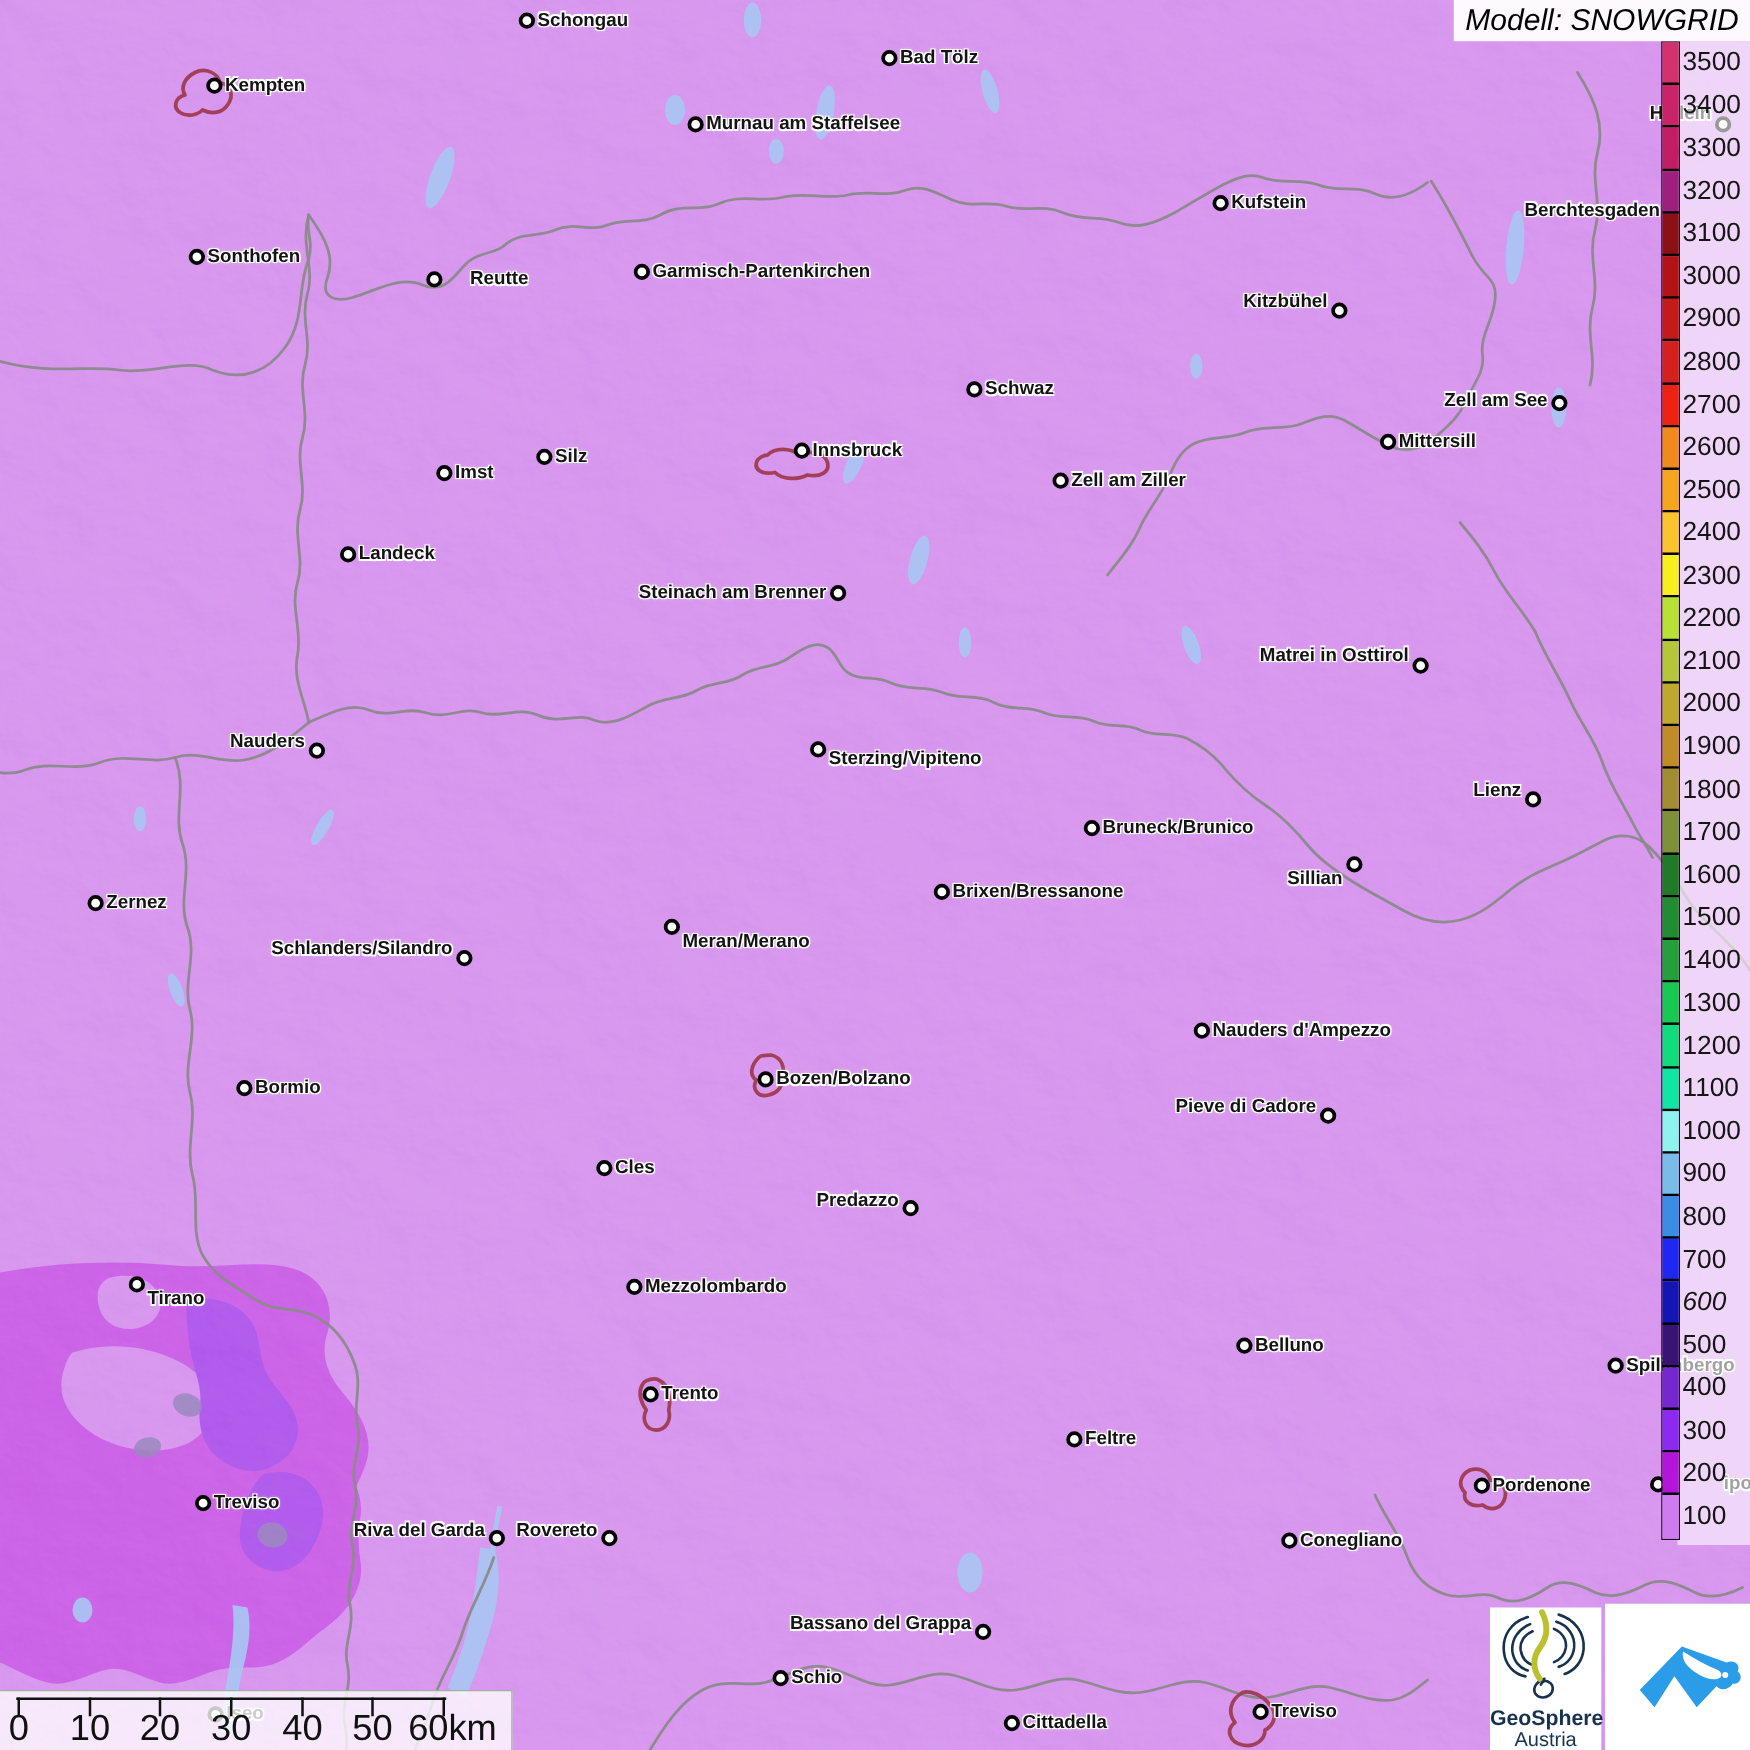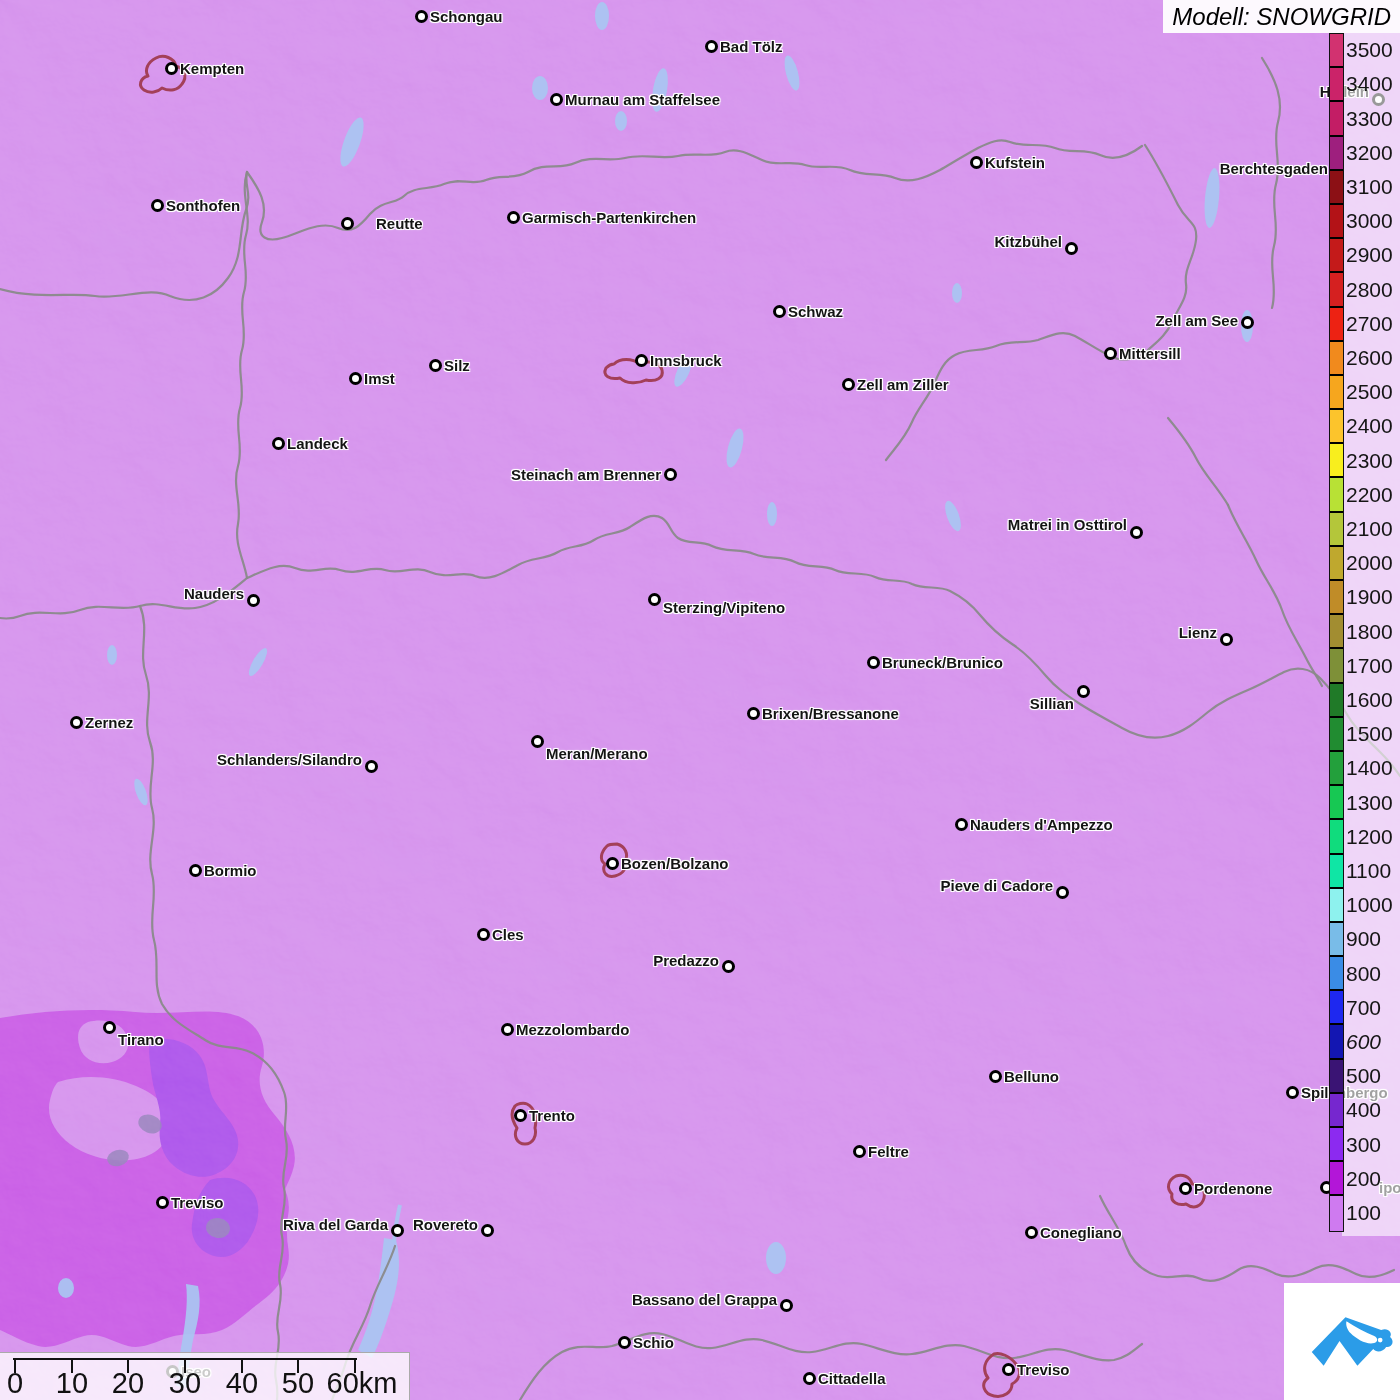--- a/index.html
+++ b/index.html
@@ -502,20 +502,34 @@
       <div class="sb-tick" style="left: 184px;"></div>
       <span class="sb-label" style="left: 185px;">30</span>
       <div class="sb-tick" style="left: 241px;"></div>
       <span class="sb-label" style="left: 242px;">40</span>
       <div class="sb-tick" style="left: 297px;"></div>
       <span class="sb-label" style="left: 298px;">50</span>
       <div class="sb-tick" style="left: 354px;"></div>
       <span class="sb-label" style="left: 362px;">60km</span>
     </div>
 
+  <div class="logo" id="geosphere-box">
+    <svg width="89" height="76" viewBox="0 0 90 80">
+      <path class="gs-stroke" d="M30,8 C16,12 8,24 10,38 C11,48 18,56 28,58"></path>
+      <path class="gs-stroke" d="M32,14 C22,18 16,27 17,37 C18,45 23,51 30,53"></path>
+      <path class="gs-stroke" d="M34,20 C27,23 23,29 24,36 C25,42 28,46 33,48"></path>
+      <path class="gs-stroke" d="M56,6 C70,10 78,22 77,35 C76,45 70,53 61,56"></path>
+      <path class="gs-stroke" d="M54,12 C64,15 70,24 69,34 C68,42 63,48 56,50"></path>
+      <path class="gs-stroke" d="M52,18 C59,21 63,27 62,34 C61,40 57,44 52,46"></path>
+      <path class="gs-stroke" d="M44,60 C38,62 34,67 36,72 C38,76 44,77 48,74 C52,71 52,65 48,63 C45,61 42,62 41,65"></path>
+      <path class="gs-green" d="M42,4 C48,16 46,26 40,34 C34,42 34,52 40,60"></path>
+    </svg>
+    <div class="gl1">GeoSphere</div>
+    <div class="gl2">Austria</div>
+  </div>
 
   <div class="logo" id="partner-box">
     <svg width="116" height="117" viewBox="0 0 117 117">
       <path class="pt-blue" d="M28,69 L62,34 L98,47 C104,44 110,49 107,54 C112,58 109,65 103,64 C100,69 93,70 90,66 L74,83 L56,58 L40,83 Z"></path>
       <path fill="#ffffff" d="M63,38 C72,44 82,49 91,53 C95,55 95,59 91,60 C84,62 74,57 67,50 C64,47 62,42 63,38 Z"></path>
       <circle fill="#ffffff" cx="97" cy="57" r="2.4"></circle>
     </svg>
   </div>
 
 </div>

